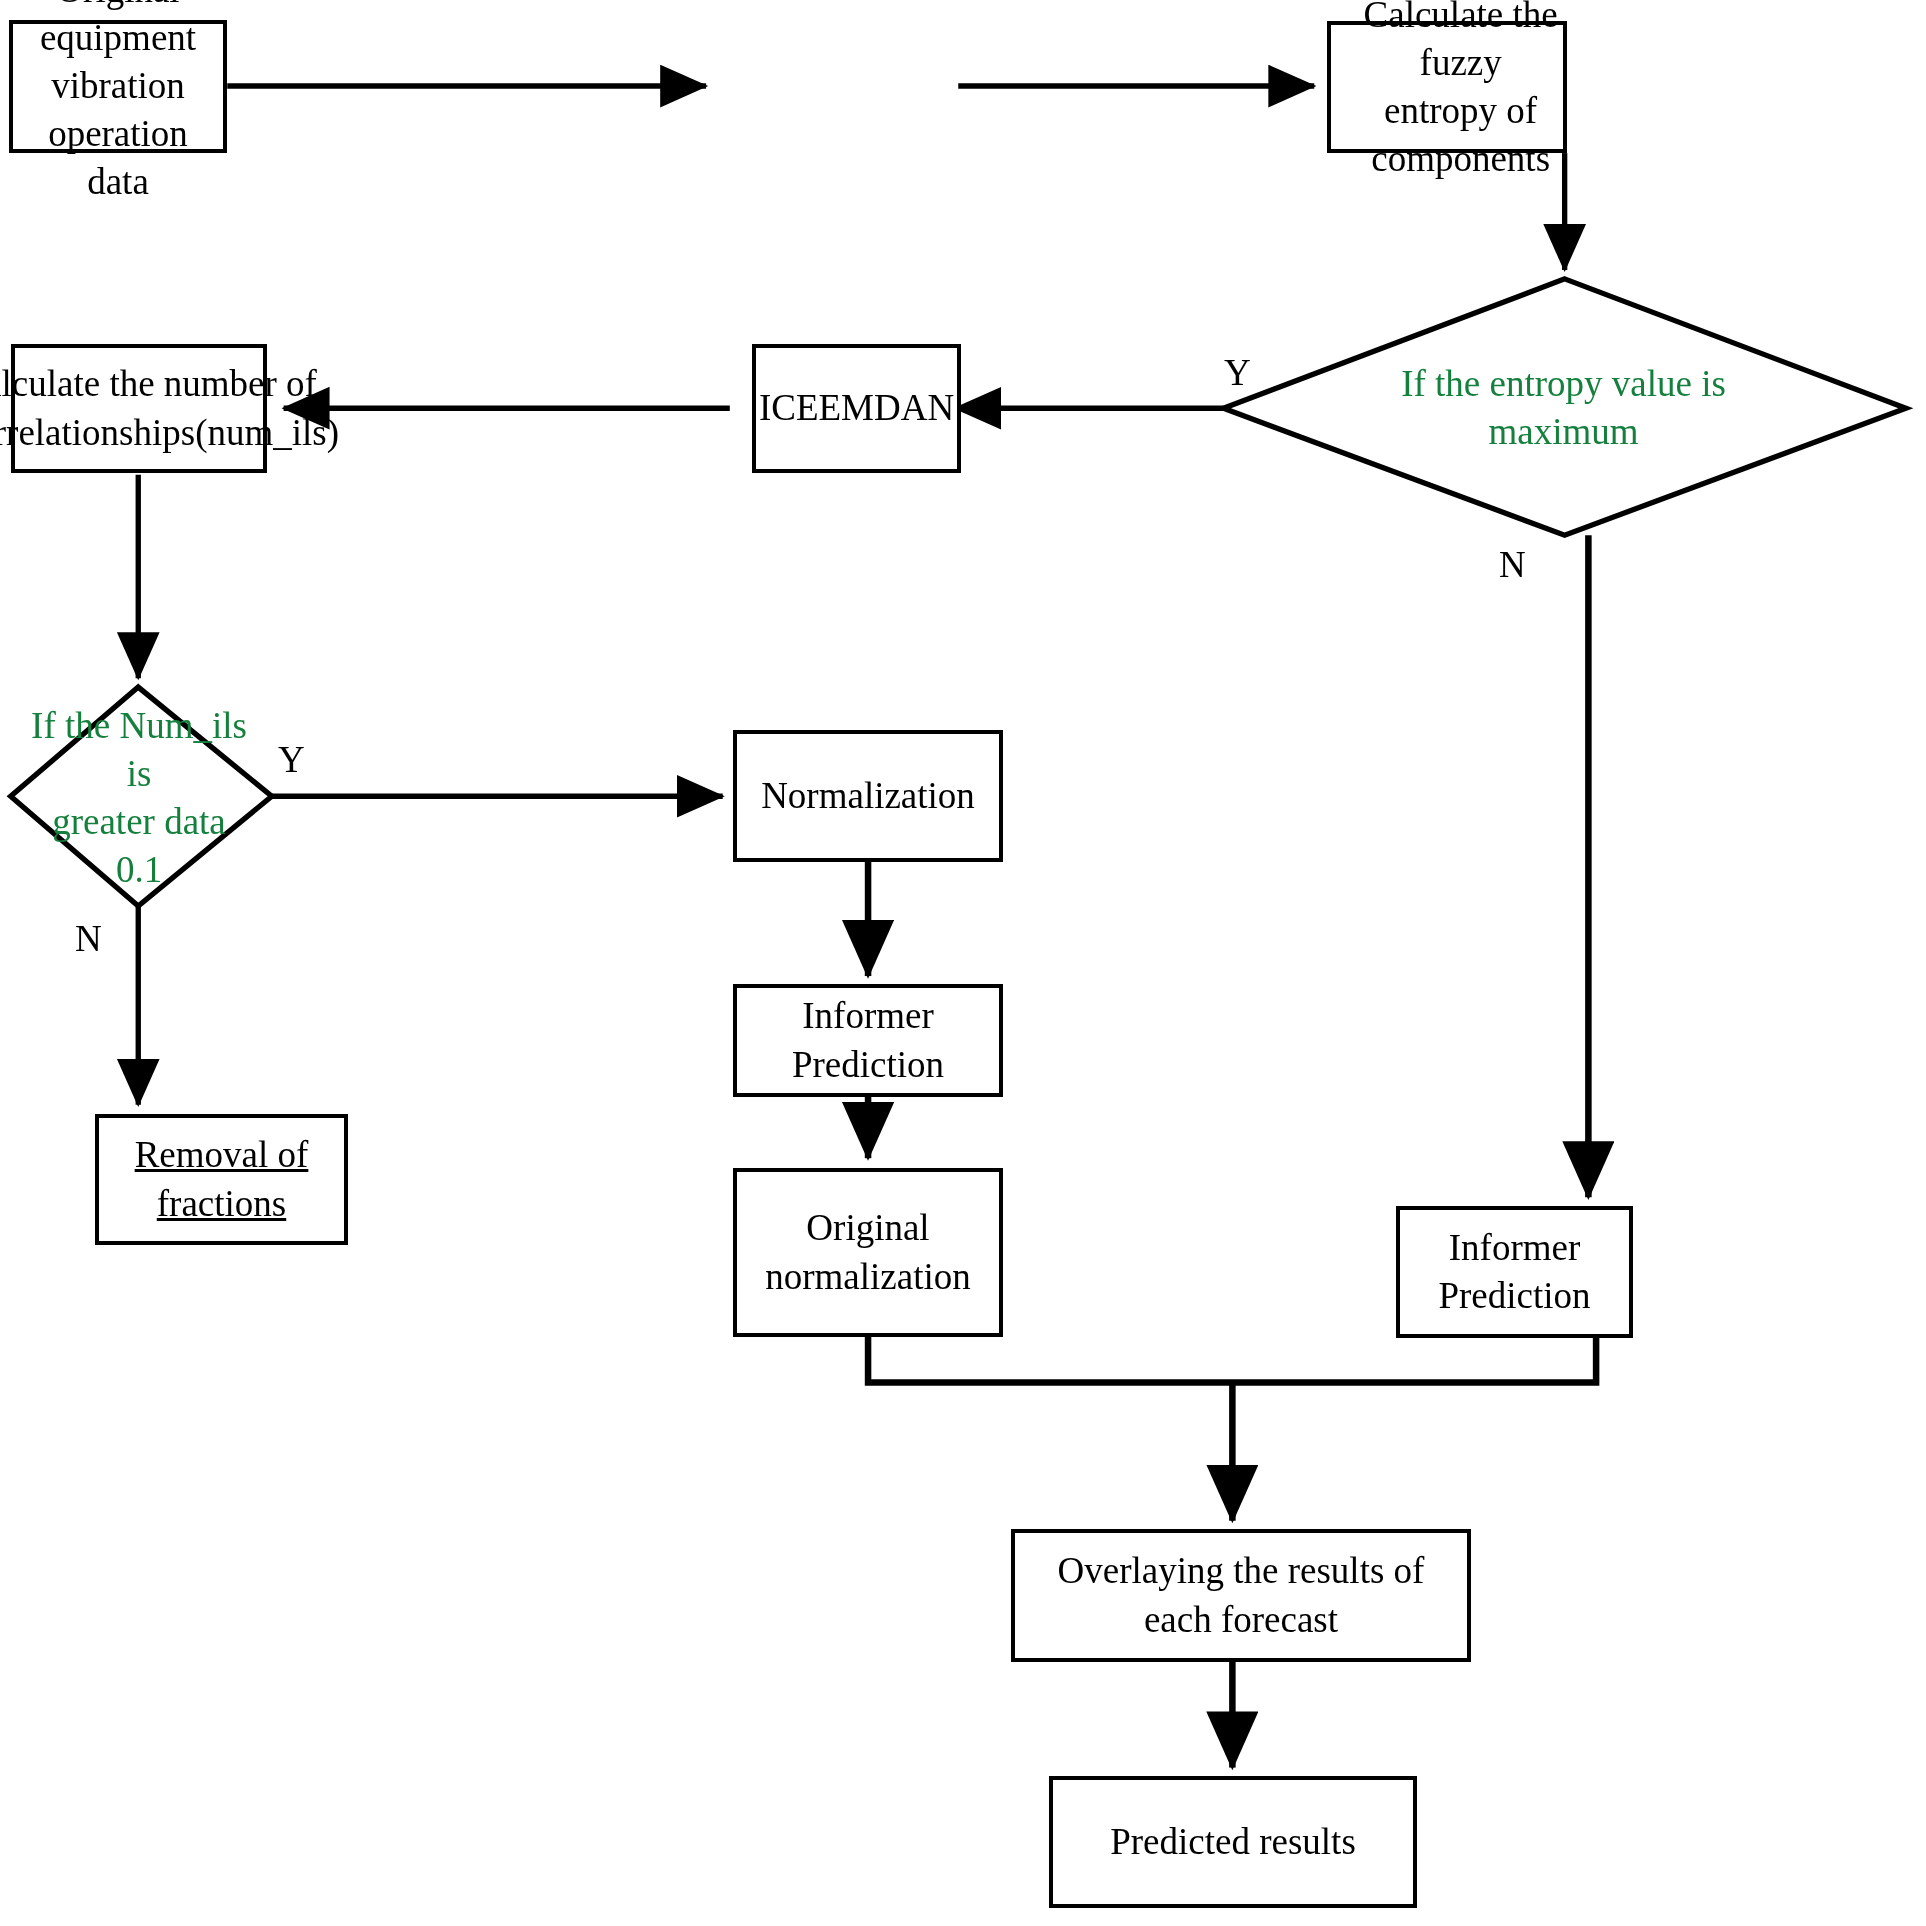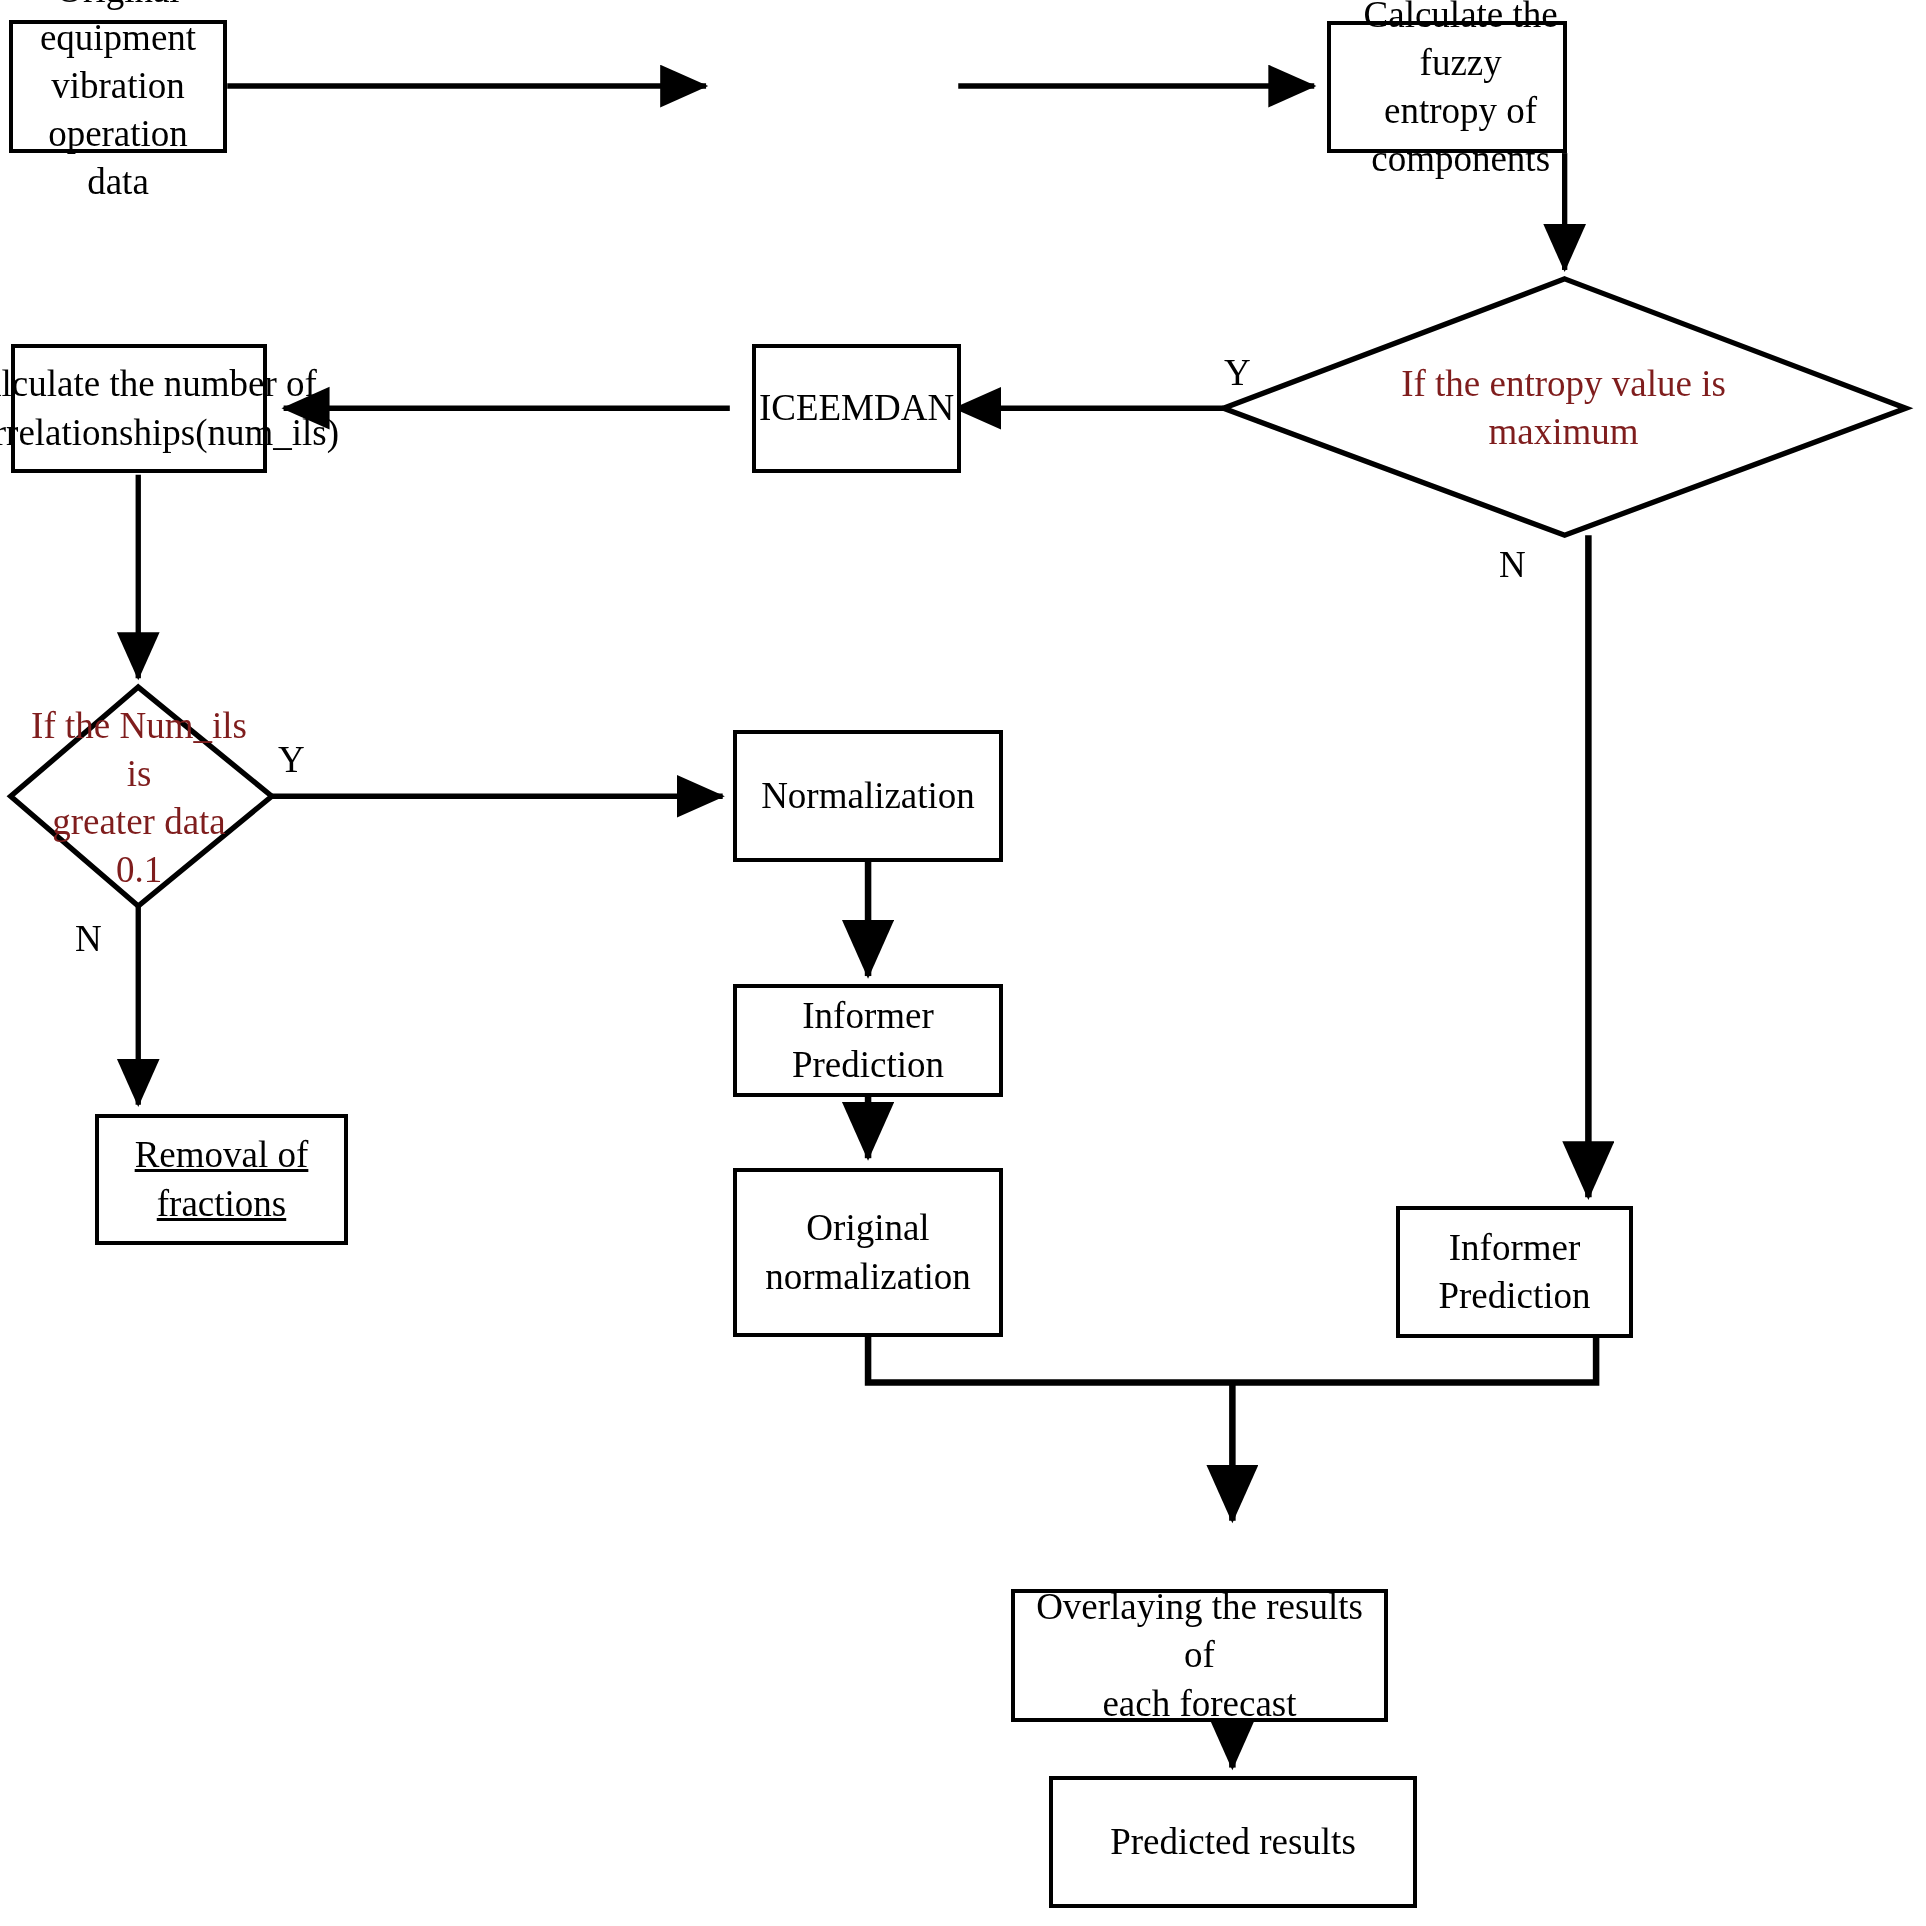--- a/index.html
+++ b/index.html
@@ -23,21 +23,21 @@
   .box{
     border:4.2px solid #000;
     background:#ffffff;
     font-size:37px;
     padding:0 4.7px;
   }
   .diamond-wrap{
     position:absolute;
     display:flex;align-items:center;justify-content:center;
     text-align:center;
-    color:#7f1d1d;
+    color:#15803d;
     line-height:1.30;
     white-space:pre-line;
     font-size:37px;
     pointer-events:auto;
   }
   .edge-label{
     position:absolute;
     font-size:37px;
     color:#000;
     line-height:1;
@@ -112,21 +112,21 @@
 
   <div class="node box" style="left:733px;top:984px;width:270px;height:113px;">Informer
 Prediction</div>
 
   <div class="node box" style="left:733px;top:1168px;width:270px;height:169px;">Original
 normalization</div>
 
   <div class="node box" style="left:1396px;top:1206px;width:237px;height:132px;">Informer
 Prediction</div>
 
-  <div class="node box" style="left:1011px;top:1589px;width:377px;height:133px;">Overlaying the results of
+  <div class="node box" style="left:1011px;top:1529px;width:460px;height:133px;">Overlaying the results of
 each forecast</div>
 
   <div class="node box" style="left:1049px;top:1776px;width:368px;height:132px;">Predicted results</div>
 
   <div class="edge-label" style="left:1224px;top:354px;">Y</div>
 
   <div class="edge-label" style="left:1499px;top:546px;">N</div>
 
   <div class="edge-label" style="left:278px;top:741px;">Y</div>
 

